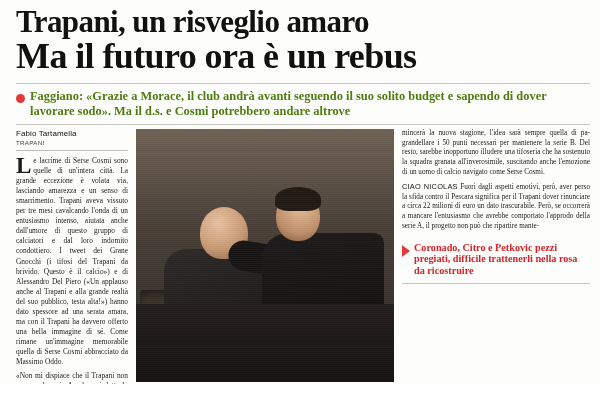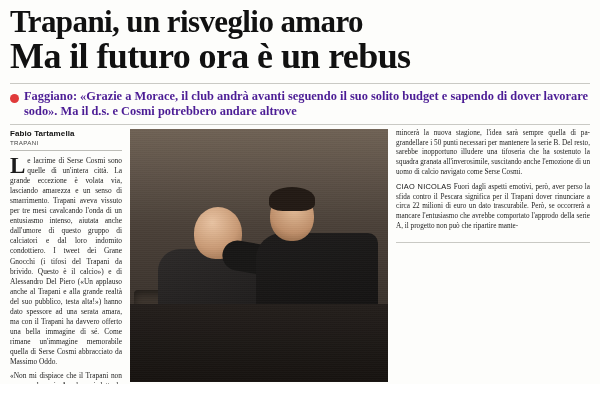--- a/index.html
+++ b/index.html
@@ -12,21 +12,21 @@
     background: #ffffff;
     font-family: "Liberation Serif", serif;
     overflow: hidden;
   }
   .page {
     position: relative;
     width: 600px;
     height: 400px;
     background: #fdfdfb;
     box-sizing: border-box;
-    padding: 6px 10px 0 10px;
+    padding: 6px 10px 0 16px;
   }
   .headline {
     font-family: "Liberation Serif", serif;
     font-weight: bold;
     color: #111;
     letter-spacing: -0.6px;
     line-height: 1.04;
   }
   .headline .line1 {
     font-size: 31px;
@@ -51,38 +51,38 @@
     border-radius: 50%;
     background: #e03a3a;
     flex: 0 0 auto;
     margin-top: 5px;
   }
   .subhead {
     font-family: "Liberation Serif", serif;
     font-weight: bold;
     font-size: 12.4px;
     line-height: 1.22;
-    color: #4c1d95;
+    color: #4d7c0f;
   }
   .rule-under-sub {
     border-top: 1px solid #c9c9c4;
     margin: 5px 0 4px 0;
   }
   .body-area {
     display: flex;
     gap: 8px;
     height: 268px;
   }
   .col-left {
     width: 112px;
     flex: 0 0 112px;
   }
   .byline-name {
     font-family: "Liberation Sans", sans-serif;
-    font-weight: bold;
+    font-weight: normal;
     font-size: 8px;
     color: #111;
     letter-spacing: 0.1px;
   }
   .byline-place {
     font-family: "Liberation Sans", sans-serif;
     font-size: 6.2px;
     color: #444;
     letter-spacing: 0.3px;
     margin-top: 1px;
@@ -375,19 +375,23 @@
     <div class="col-right">
       <div class="right-cols">
         <div class="right-col">
           <div class="right-text">
             <p>mincerà la nuova stagione, l'idea sarà sempre quella di pa-grandellare i 50 punti necessari per mantenere la serie B. Del resto, sarebbe inopportuno illudere una tifoseria che ha sostenuto la squadra granata all'inverosimile, suscitando anche l'emozione di un uomo di calcio navigato come Serse Cosmi.</p>
             <p><span class="kicker">CIAO NICOLAS</span> <span>Fuori dagli aspetti emotivi, però, aver perso la sfida contro il Pescara significa per il Trapani dover rinunciare a circa 22 milioni di euro un dato trascurabile. Però, se occorrerà a mancare l'entusiasmo che avrebbe comportato l'approdo della serie A, il progetto non può che ripartire mante-</span></p>
           </div>
         </div>
       </div>
 
+      <div class="teaser">
+        <span class="teaser-arrow"></span>
+        <div class="teaser-text">Coronado, Citro e Petkovic pezzi pregiati, difficile trattenerli nella rosa da ricostruire</div>
+      </div>
       <div class="teaser-rule"></div>
     </div>
 
   </div>
 
   <div class="bottom-strip"></div>
 </div>
 
 </body></html>

